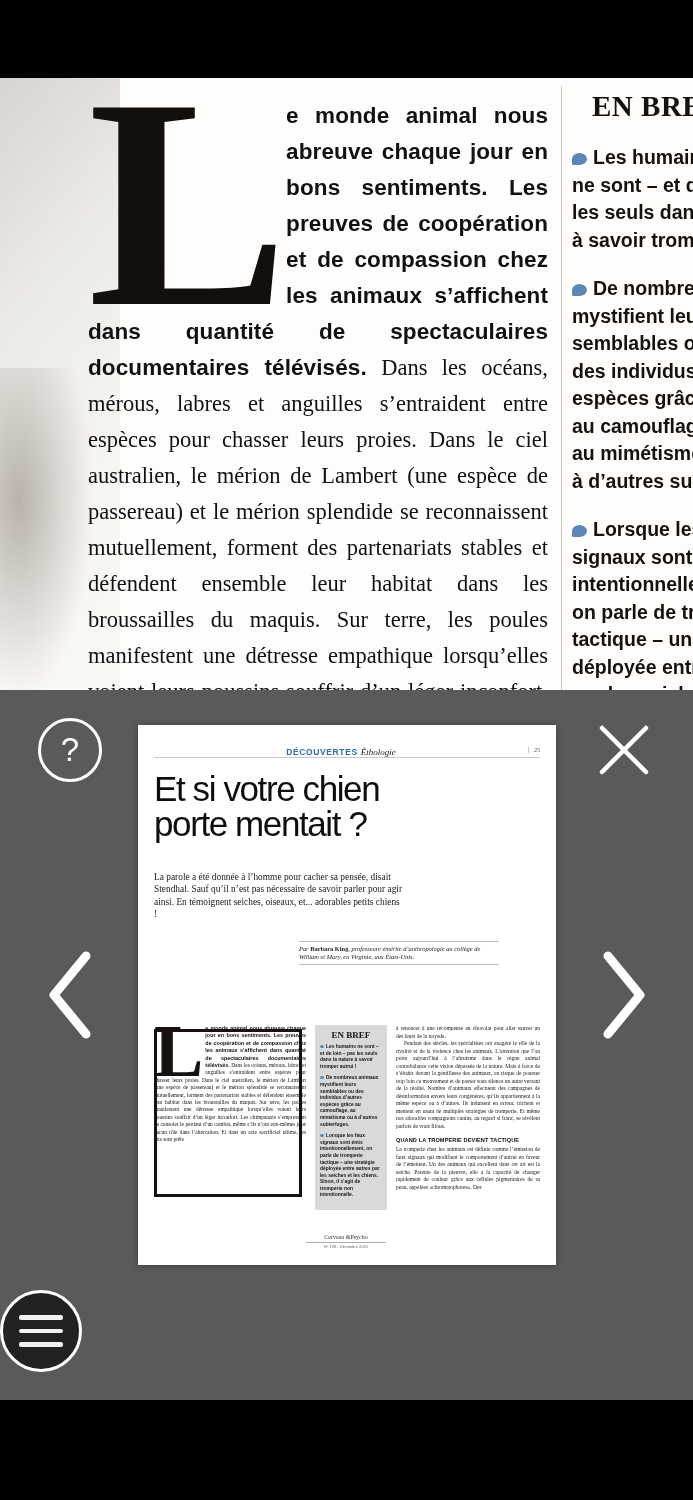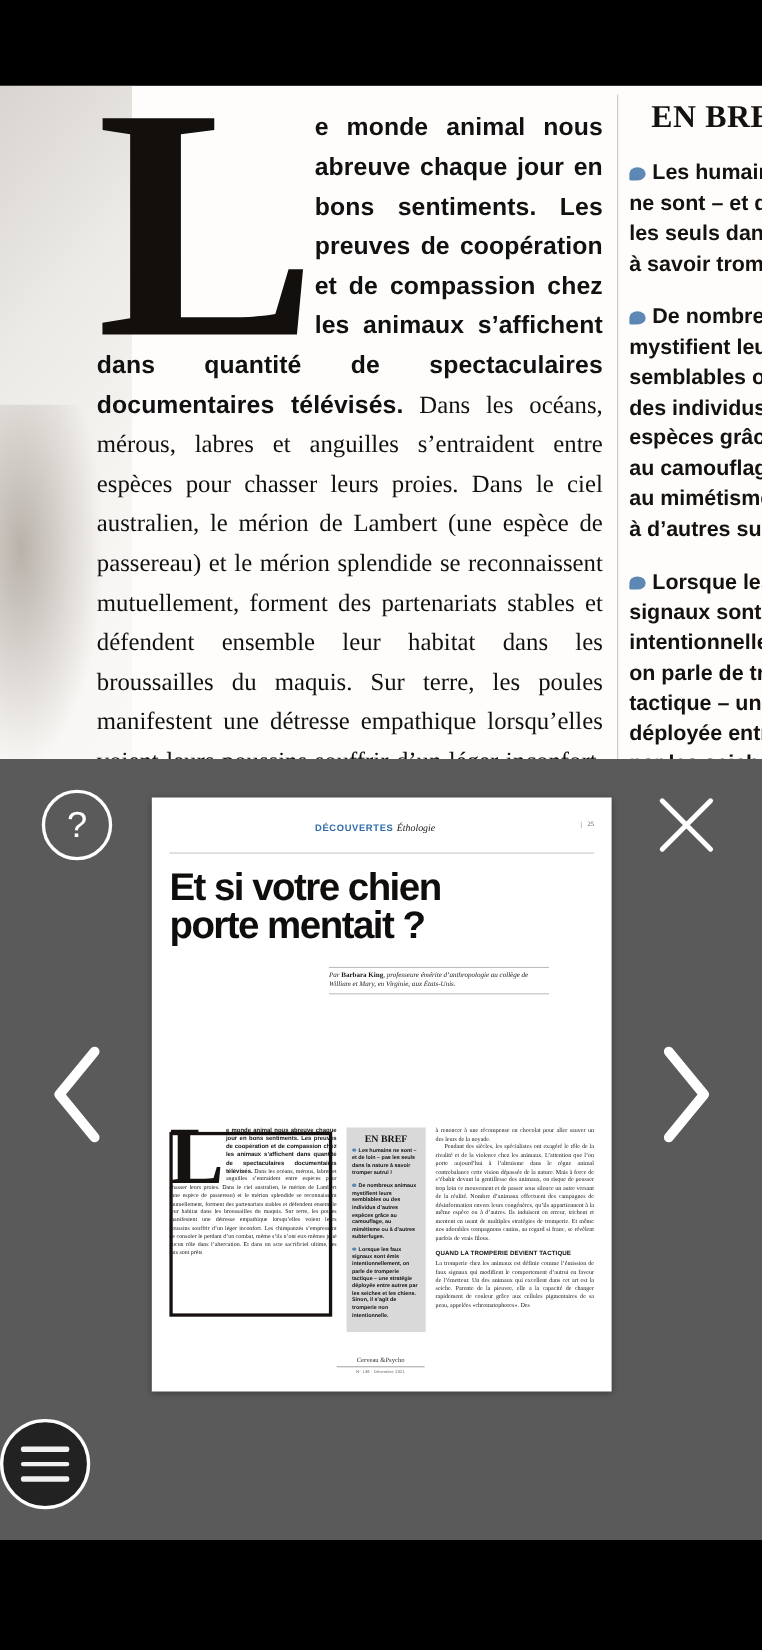--- a/index.html
+++ b/index.html
@@ -53,28 +53,28 @@
 
   .nav-prev { left:40px; top:948px; width:62px; height:94px; }
   .nav-next { left:592px; top:948px; width:62px; height:94px; }
   .nav-prev svg,.nav-next svg { width:62px; height:94px; }
 
   
   .thumb { position:absolute; left:138px; top:725px; width:418px; height:540px;
            background:#fff; box-shadow:0 1px 6px rgba(0,0,0,.35); overflow:hidden;
            padding:22px 16px 10px 16px; }
   .t-head { display:flex; align-items:flex-start; border-bottom:1.2px solid #c8c8c8;
-            padding-bottom:18px; }
+            padding-bottom:0; }
   .t-head .spacer { flex:1; }
   .t-kicker { font-size:8.5px; font-weight:700; color:#2f6ca8; letter-spacing:.6px; }
   .t-kicker i { color:#1a1a1a; font-style:italic; font-weight:400; font-family:"Liberation Serif",serif;
                 letter-spacing:0; font-size:9px; }
   .t-pagenum { font-family:"Liberation Serif", serif; font-size:6px; color:#555;
                border-left:1px solid #c8c8c8; padding-left:5px; }
-  .t-title { margin-top:13px; font-weight:700; font-size:35px; line-height:35px;
+  .t-title { margin-top:13px; font-weight:400; font-size:35px; line-height:35px;
              letter-spacing:-1.4px; color:#100e0c; }
   .t-standfirst { margin-top:30px; width:250px; font-family:"Liberation Serif", serif;
                   font-size:9.4px; line-height:12.4px; color:#1a1a1a; }
   .t-byline { margin-top:20px; margin-left:145px; width:200px;
               border-top:.8px solid #bdbdbd; border-bottom:.8px solid #bdbdbd;
               padding:3px 0 3px 0; font-family:"Liberation Serif", serif;
               font-style:italic; font-size:6.4px; line-height:8.4px; color:#1a1a1a; }
   .t-byline b { font-style:normal; }
 
   .t-cols { position:absolute; left:16px; top:300px; right:16px; bottom:10px; display:flex; gap:9px; }
@@ -180,20 +180,21 @@
       </div>
       <div class="spacer"></div>
       <div class="t-pagenum">25</div>
     </div>
 
     <div class="t-title">
       <div>Et si votre chien</div>
       <div>porte mentait ?</div>
     </div>
 
+    <div class="t-standfirst">La parole a été donnée à l’homme pour cacher sa pensée, disait Stendhal. Sauf qu’il n’est pas nécessaire de savoir parler pour agir ainsi. En témoignent seiches, oiseaux, et... adorables petits chiens !</div>
 
     <div class="t-byline">
       <span>Par </span><b>Barbara King</b><span>, professeure émérite d’anthropologie au collège de William et Mary, en Virginie, aux États-Unis.</span>
     </div>
 
     <div class="t-cols">
 
       <div class="t-c1">
         <span class="t-dropcap">L</span>
         <div class="t-lede">

